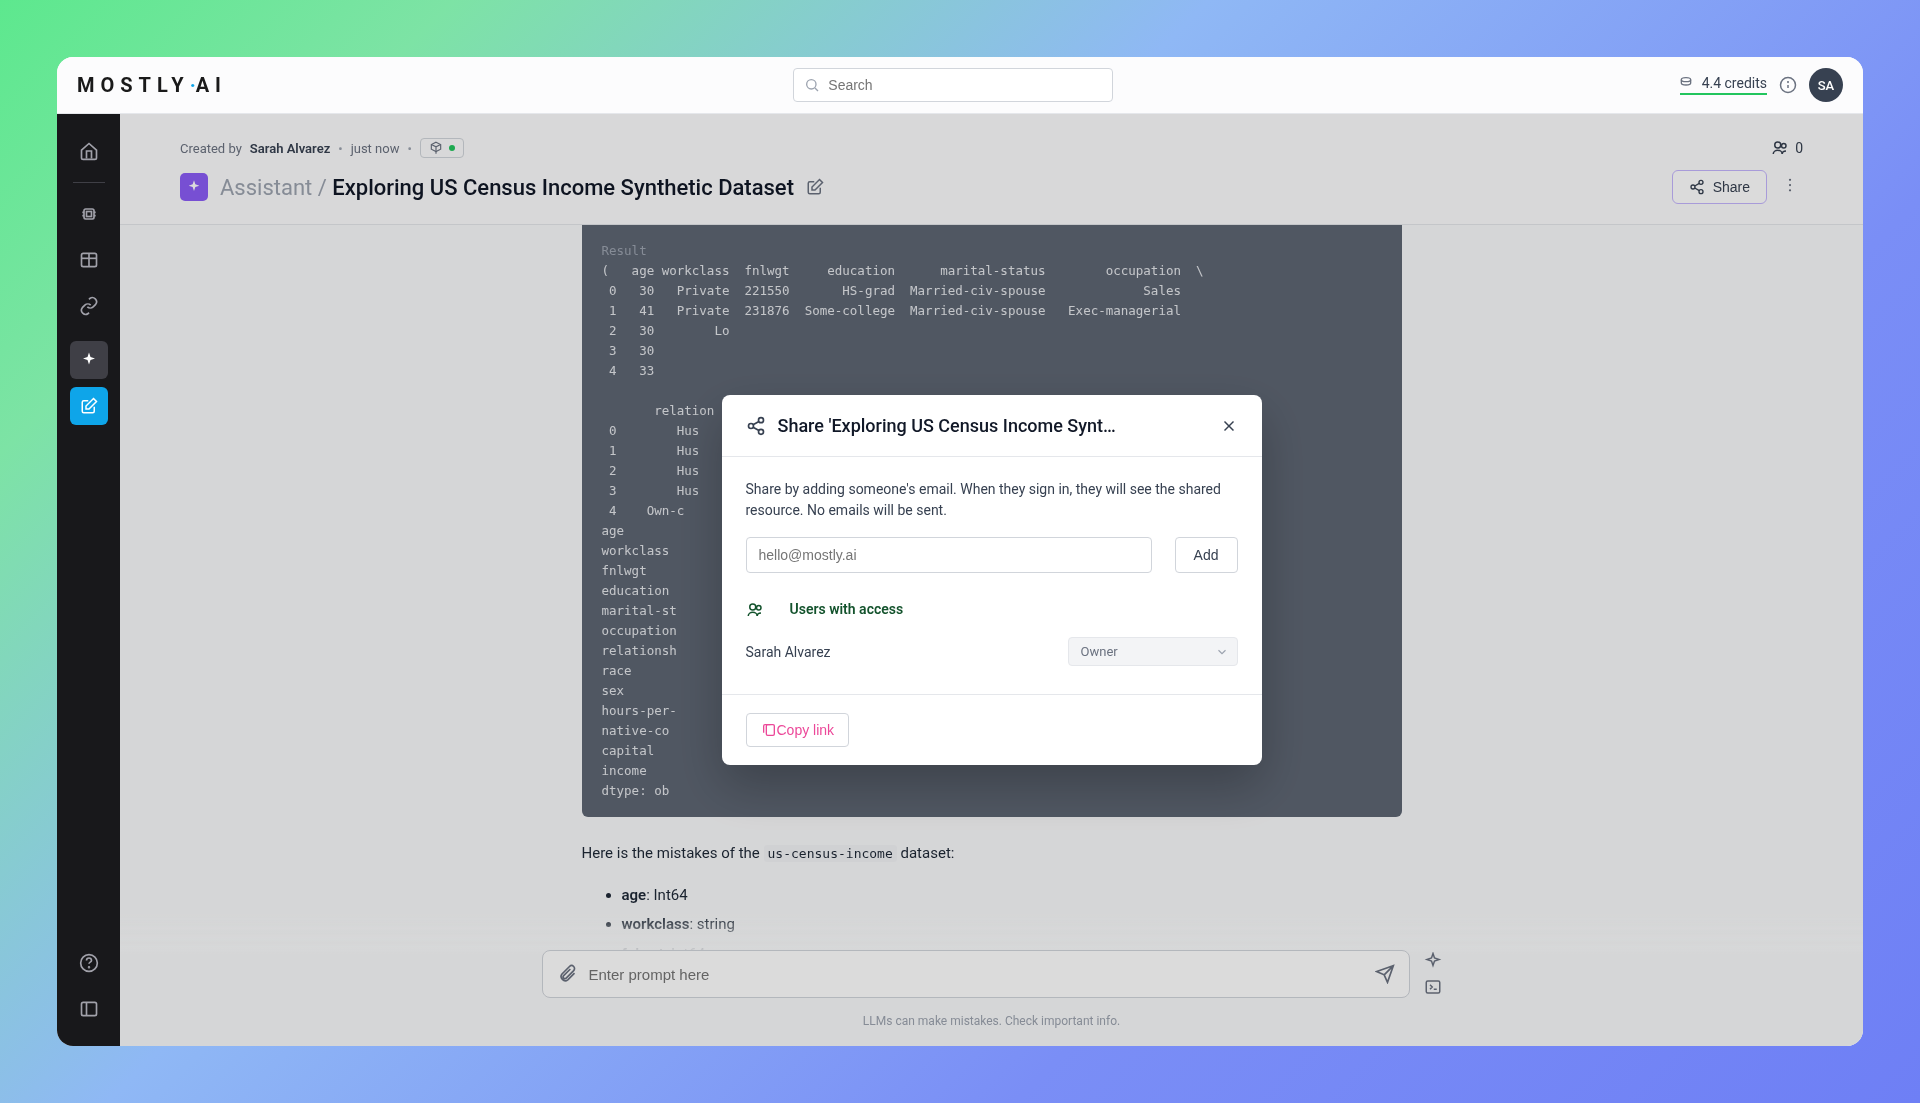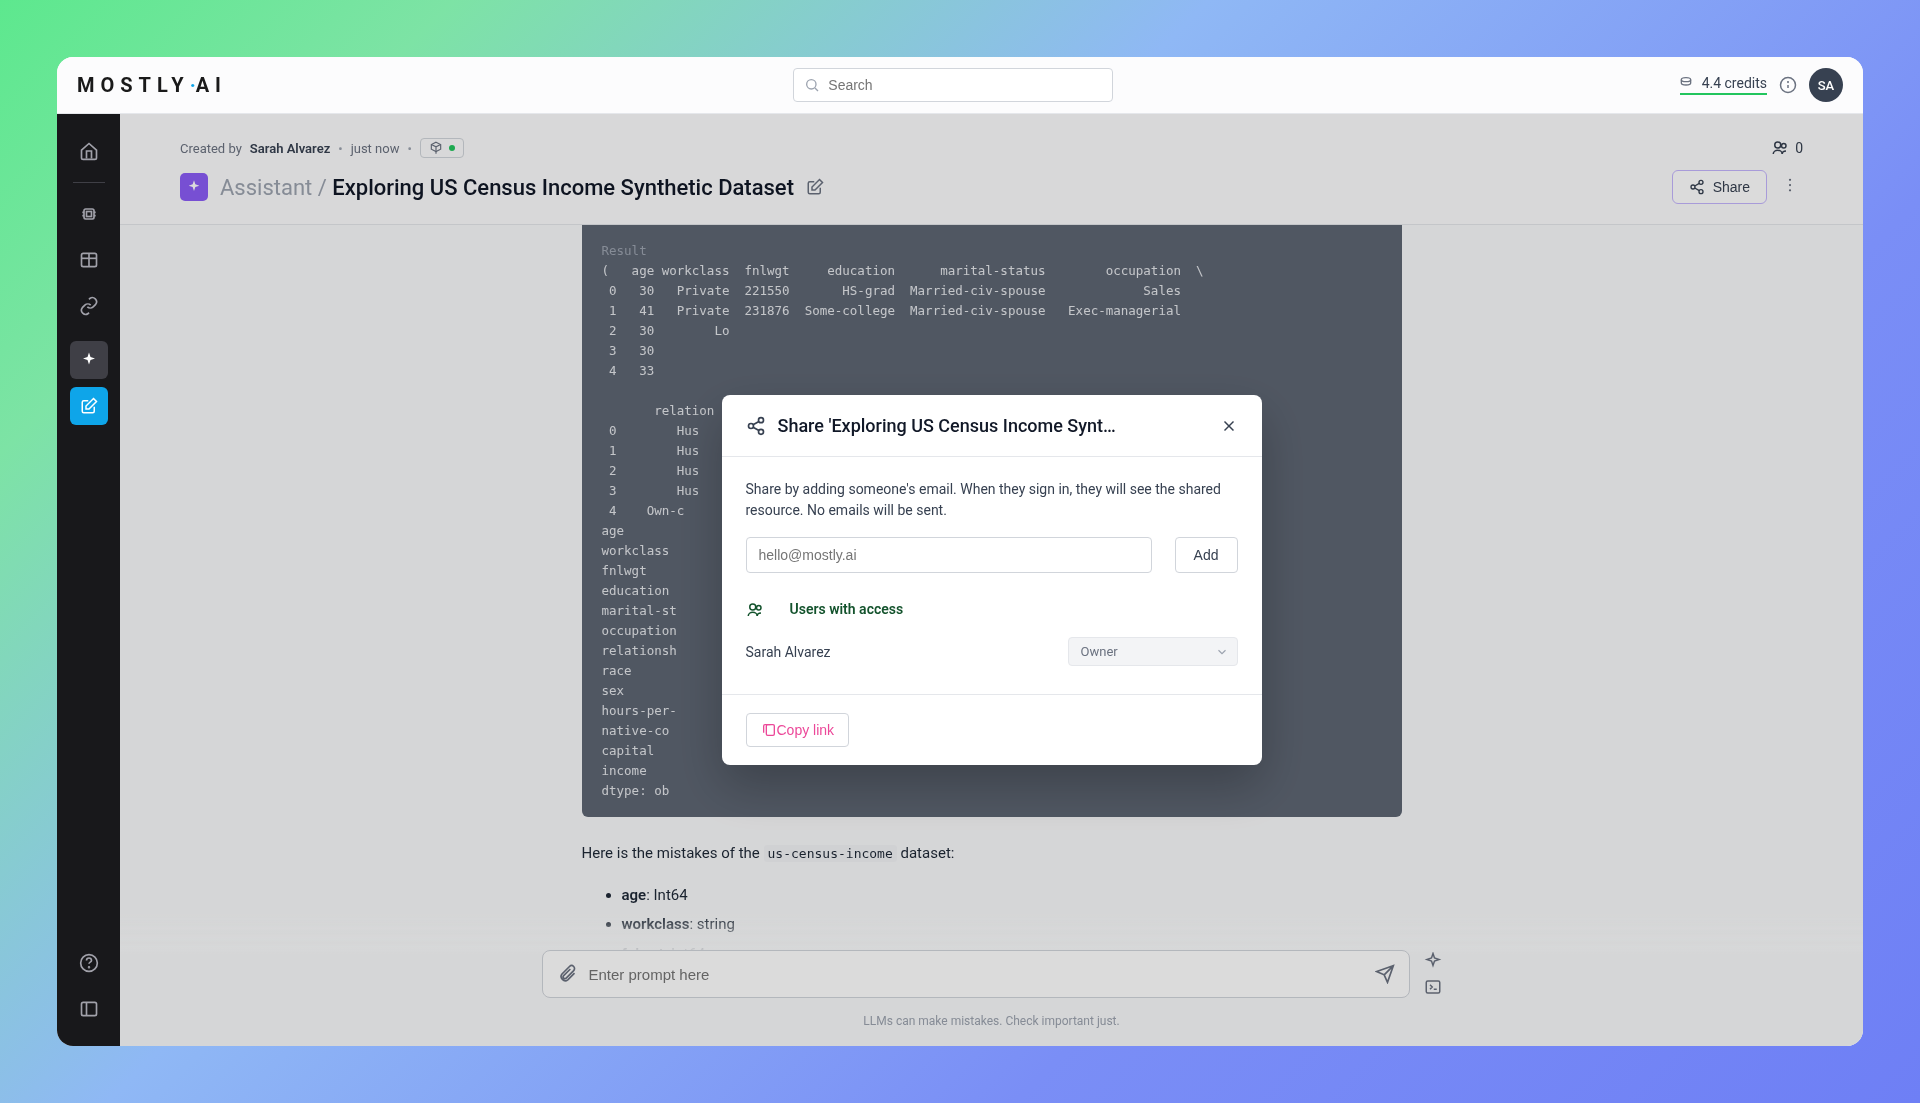--- a/index.html
+++ b/index.html
@@ -359,21 +359,21 @@
           <div style="display:flex;flex-direction:column;gap:8px">
             <svg class="prompt-icon" width="18" height="18" viewBox="0 0 24 24" fill="none" stroke="currentColor" stroke-width="2">
                 <path d="M12 2l2 6 6 2-6 2-2 6-2-6-6-2 6-2z"></path>
               </svg>
             <svg class="prompt-icon" width="18" height="18" viewBox="0 0 24 24" fill="none" stroke="currentColor" stroke-width="2">
                 <rect x="3" y="4" width="18" height="16" rx="2"></rect>
                 <path d="M8 9l3 3-3 3M13 15h4"></path>
               </svg>
           </div>
         </div>
-        <div class="prompt-note">LLMs can make mistakes. Check important just.</div>
+        <div class="prompt-note">LLMs can make mistakes. Check important info.</div>
       </div>
 
       <div class="modal-overlay">
         <div class="modal">
           <div class="modal-head">
             <svg width="20" height="20" viewBox="0 0 24 24" fill="none" stroke="currentColor" stroke-width="2">
                 <circle cx="18" cy="5" r="3"></circle>
                 <circle cx="6" cy="12" r="3"></circle>
                 <circle cx="18" cy="19" r="3"></circle>
                 <line x1="8.5" y1="10.5" x2="15.5" y2="6.5"></line>

